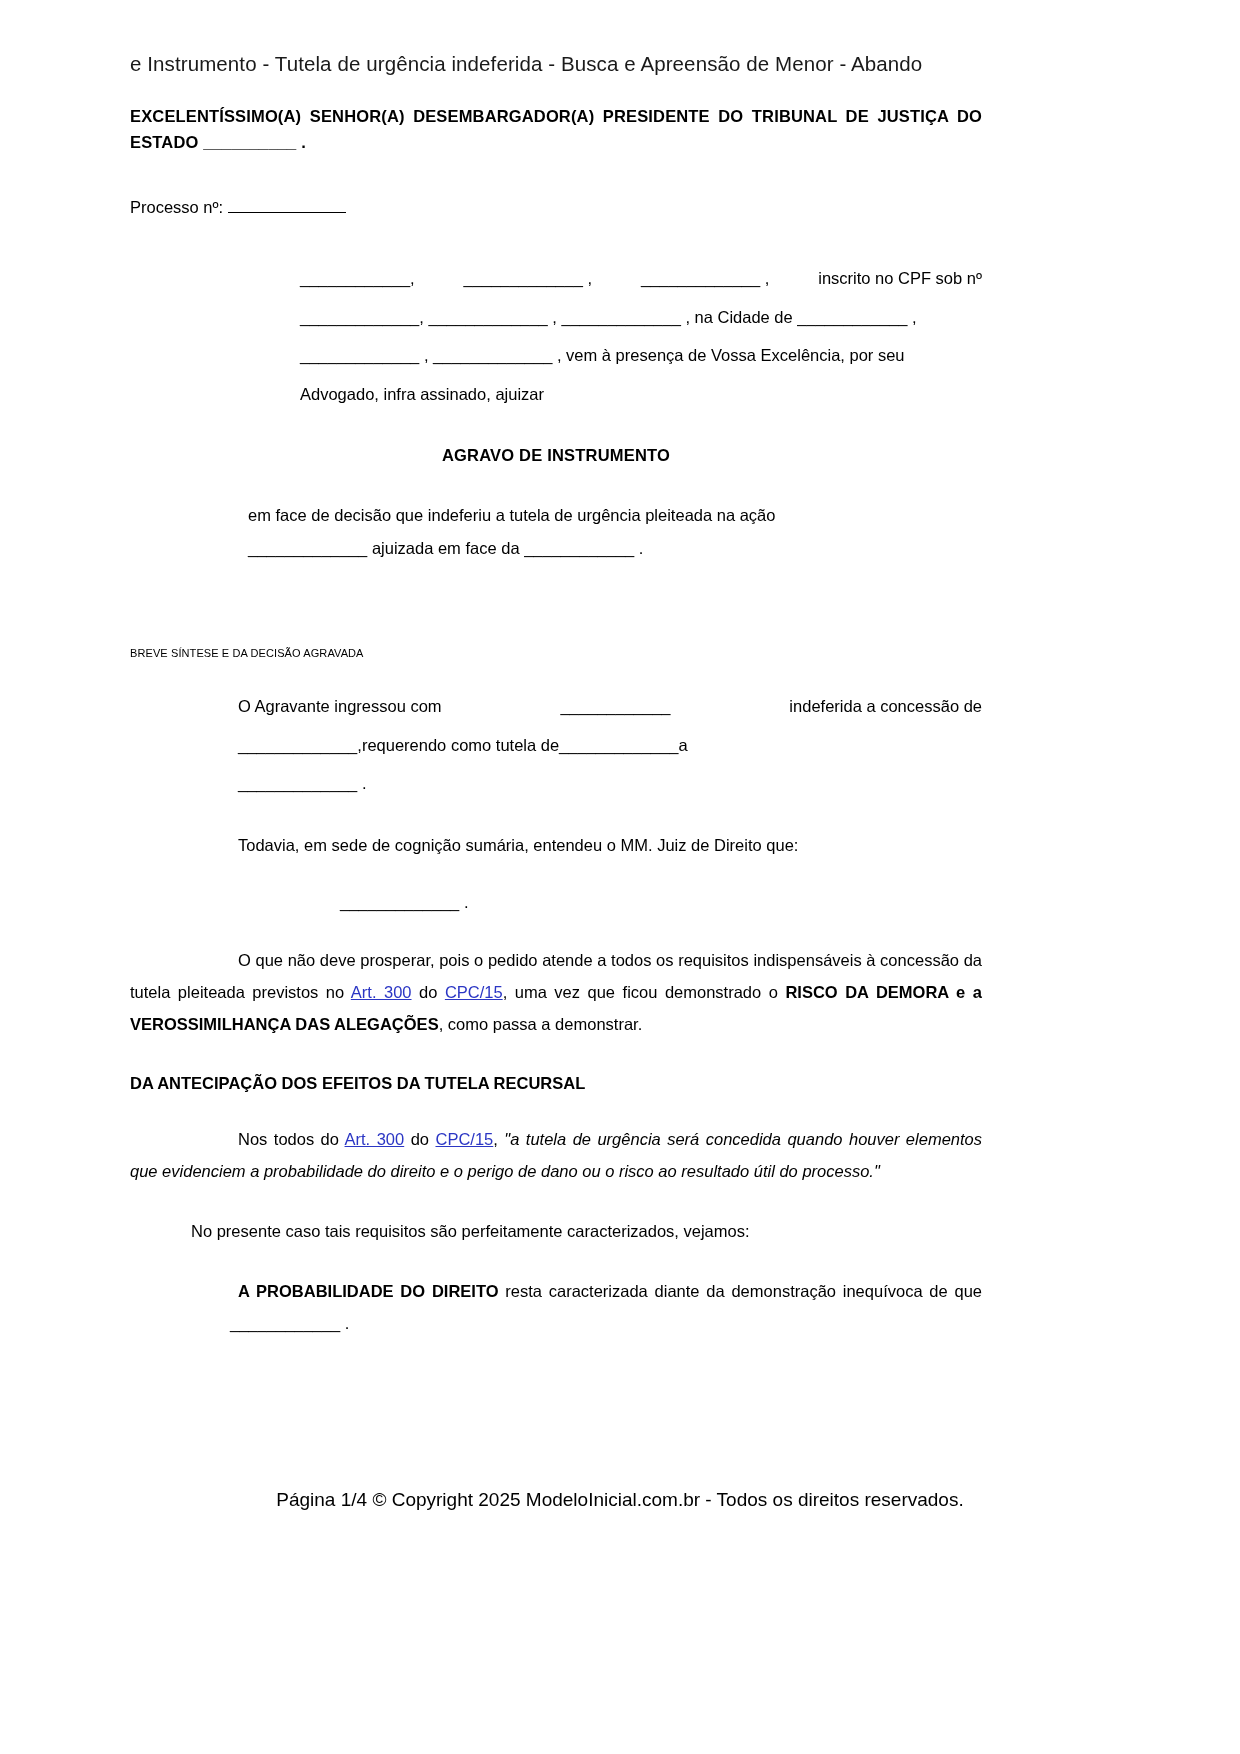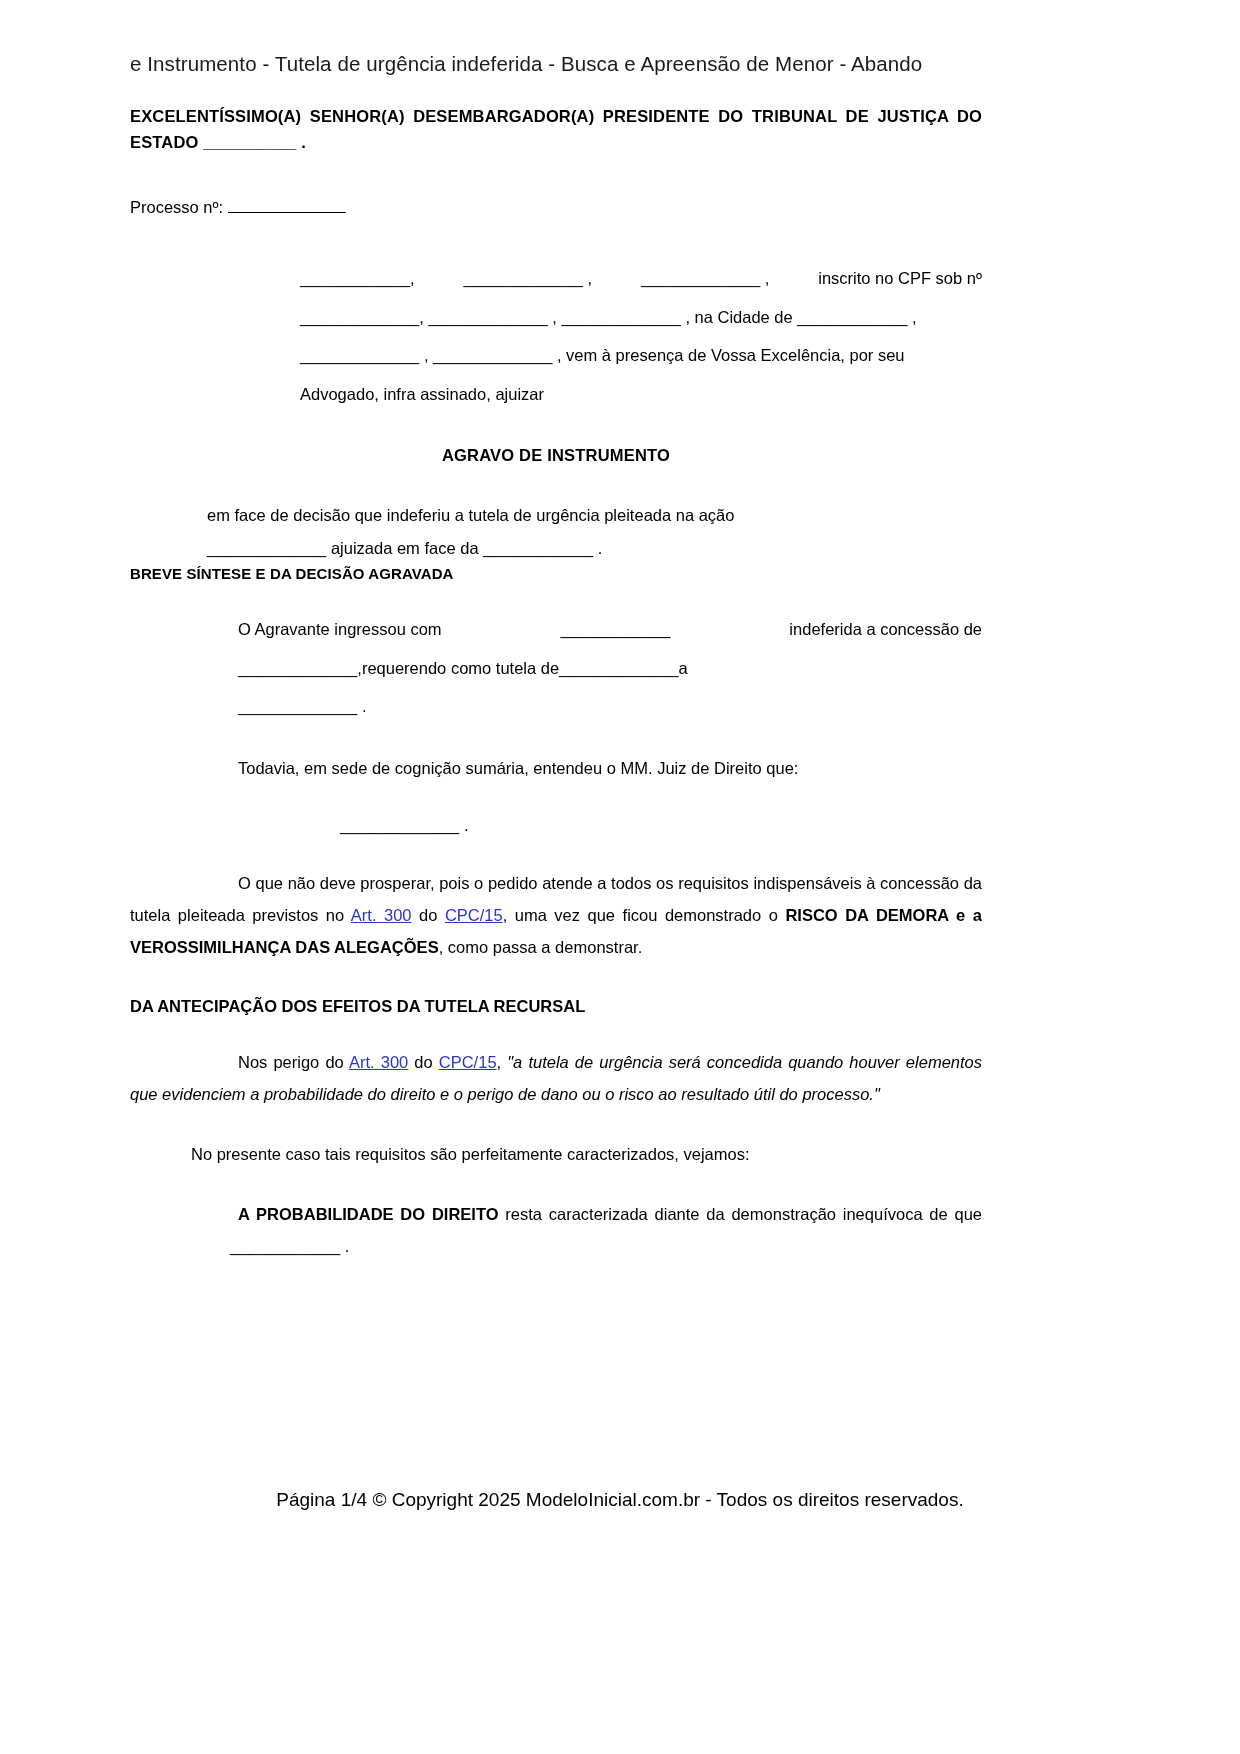--- a/index.html
+++ b/index.html
@@ -69,29 +69,30 @@
   }
   .agravo-title {
     margin-top: 32px;
     text-align: center;
     font-weight: bold;
     font-size: 16.5px;
     letter-spacing: 0.2px;
   }
   .em-face {
     margin-top: 34px;
-    margin-left: 77px;
+    margin-left: 118px;
     width: 682px;
     font-size: 16.5px;
     line-height: 2.0;
     text-align: justify;
   }
   .section-head {
-    font-weight: bold;
-    font-size: 15px;
+    margin-top: 82px;
+    font-weight: normal;
+    font-size: 11px;
     letter-spacing: 0.1px;
   }
   .para-indent {
     margin-top: 28px;
     margin-left: 108px;
     width: 744px;
     font-size: 16.5px;
     line-height: 2.35;
     text-align: justify;
   }
@@ -212,21 +213,21 @@
     </div>
 
     <p class="para-plain">Todavia, em sede de cognição sumária, entendeu o MM. Juiz de Direito que:</p>
 
     <p class="para-blank-line">_____________ .</p>
 
     <p class="para-full"><span>O que não deve prosperar, pois o pedido atende a todos os requisitos indispensáveis à concessão da tutela pleiteada previstos no </span><a class="link" href="#">Art. 300</a><span> do </span><a class="link" href="#">CPC/15</a><span>, uma vez que ficou demonstrado o </span><strong>RISCO DA DEMORA e a VEROSSIMILHANÇA DAS ALEGAÇÕES</strong><span>, como passa a demonstrar.</span></p>
 
     <p class="section-head2">DA ANTECIPAÇÃO DOS EFEITOS DA TUTELA RECURSAL</p>
 
-    <p class="para-quote"><span>Nos perigo do </span><a class="link" href="#">Art. 300</a><span> do </span><a class="link" href="#">CPC/15</a><span>, </span><em class="ital">"a tutela de urgência será concedida quando houver elementos que evidenciem a probabilidade do direito e o perigo de dano ou o risco ao resultado útil do processo."</em></p>
+    <p class="para-quote"><span>Nos todos do </span><a class="link" href="#">Art. 300</a><span> do </span><a class="link" href="#">CPC/15</a><span>, </span><em class="ital">"a tutela de urgência será concedida quando houver elementos que evidenciem a probabilidade do direito e o perigo de dano ou o risco ao resultado útil do processo."</em></p>
 
     <p class="para-simple">No presente caso tais requisitos são perfeitamente caracterizados, vejamos:</p>
 
     <p class="para-prob"><strong>A PROBABILIDADE DO DIREITO</strong><span> resta caracterizada diante da demonstração inequívoca de que </span><span style="display:inline-block;width:100px;"></span><span>____________ .</span></p>
 
   </div>
 
   <div class="footer">Página 1/4 © Copyright 2025 ModeloInicial.com.br - Todos os direitos reservados.</div>
 
 </div>

